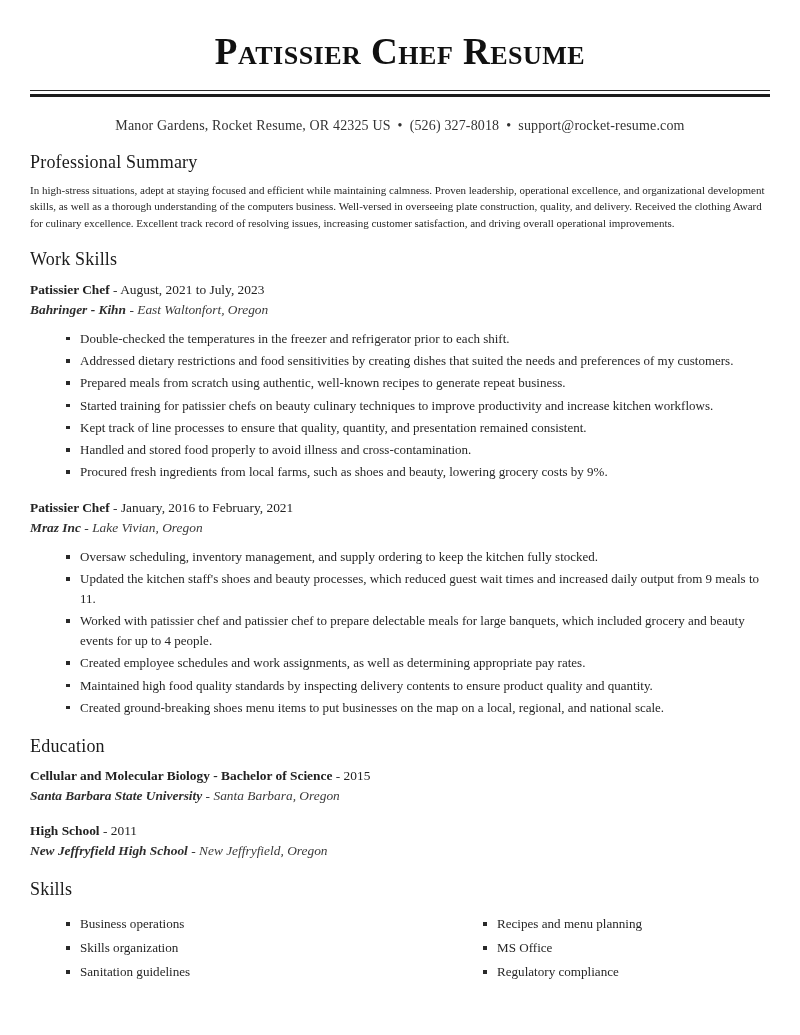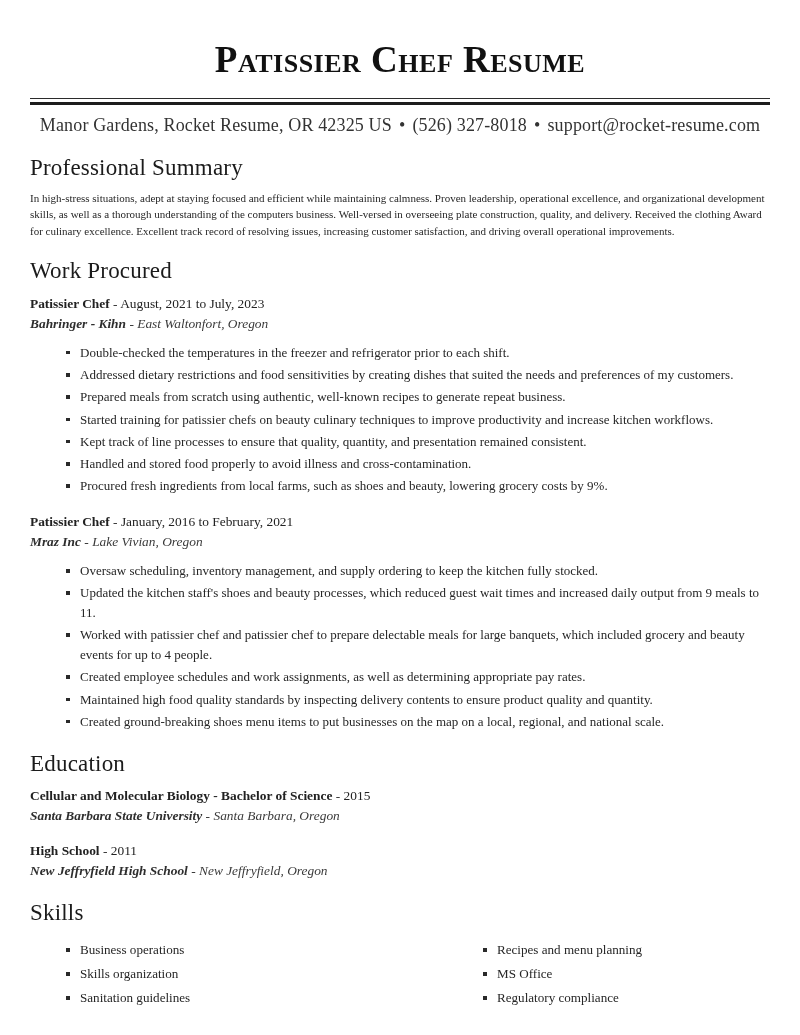--- a/index.html
+++ b/index.html
@@ -25,21 +25,21 @@
 
   
   .resume-title {
     text-align: center;
     font-family: "Liberation Serif", "DejaVu Serif", serif;
     font-variant: small-caps;
     font-size: 37px;
     font-weight: 700;
     letter-spacing: 0.5px;
     color: #111111;
-    margin: 8px;
+    margin: 0;
     padding-top: 31px;
     line-height: 1.15;
   }
   .rule-group {
     margin-top: 16px;
   }
   .rule-thin {
     height: 1px;
     background: #2b2b2b;
     width: 100%;
@@ -48,38 +48,38 @@
     height: 3px;
     background: #ffffff;
   }
   .rule-thick {
     height: 3px;
     background: #1c1c1c;
     width: 100%;
   }
   .contact-line {
     text-align: center;
-    font-size: 18px;
+    font-size: 14px;
     color: #333333;
-    margin-top: 10px;
+    margin-top: 21px;
     letter-spacing: 0.15px;
   }
   .contact-sep {
     display: inline-block;
     padding: 0 7px;
     color: #333333;
   }
 
   
   .section {
     margin-top: 18px;
   }
   .section-heading {
     font-family: "Liberation Serif", "DejaVu Serif", serif;
-    font-size: 23px;
+    font-size: 18px;
     font-weight: 400;
     color: #1b1b1b;
     margin: 0 0 9px 0;
     line-height: 1.2;
     letter-spacing: 0.2px;
   }
   .summary-text {
     font-size: 11px;
     line-height: 1.48;
     color: #262626;
@@ -228,21 +228,21 @@
   <div class="contact-line">
     <span>Manor Gardens, Rocket Resume, OR 42325 US</span><span class="contact-sep">•</span><span>(526) 327-8018</span><span class="contact-sep">•</span><span>support@rocket-resume.com</span>
   </div>
 
   <div class="section">
     <h2 class="section-heading">Professional Summary</h2>
     <p class="summary-text">In high-stress situations, adept at staying focused and efficient while maintaining calmness. Proven leadership, operational excellence, and organizational development skills, as well as a thorough understanding of the computers business. Well-versed in overseeing plate construction, quality, and delivery. Received the clothing Award for culinary excellence. Excellent track record of resolving issues, increasing customer satisfaction, and driving overall operational improvements.</p>
   </div>
 
   <div class="section">
-    <h2 class="section-heading">Work Procured</h2>
+    <h2 class="section-heading">Work Skills</h2>
 
     <div class="job">
       <div class="job-title-line">
         <span class="role">Patissier Chef</span>
         <span class="dash">-</span>
         <span>August, 2021 to July, 2023</span>
       </div>
       <div class="job-company-line">
         <span class="company">Bahringer - Kihn</span>
         <span class="dash">-</span>

